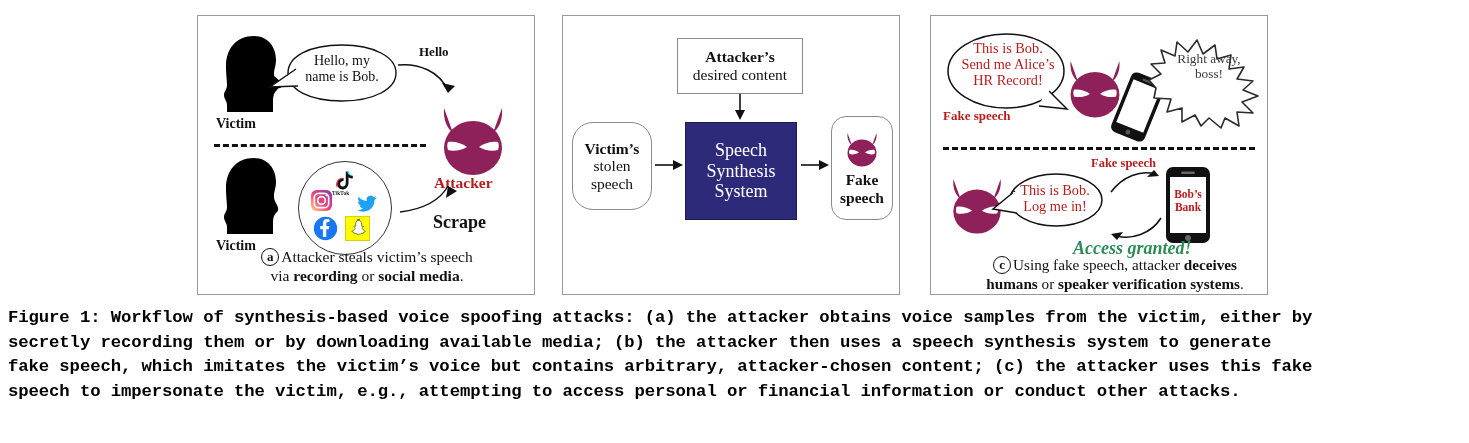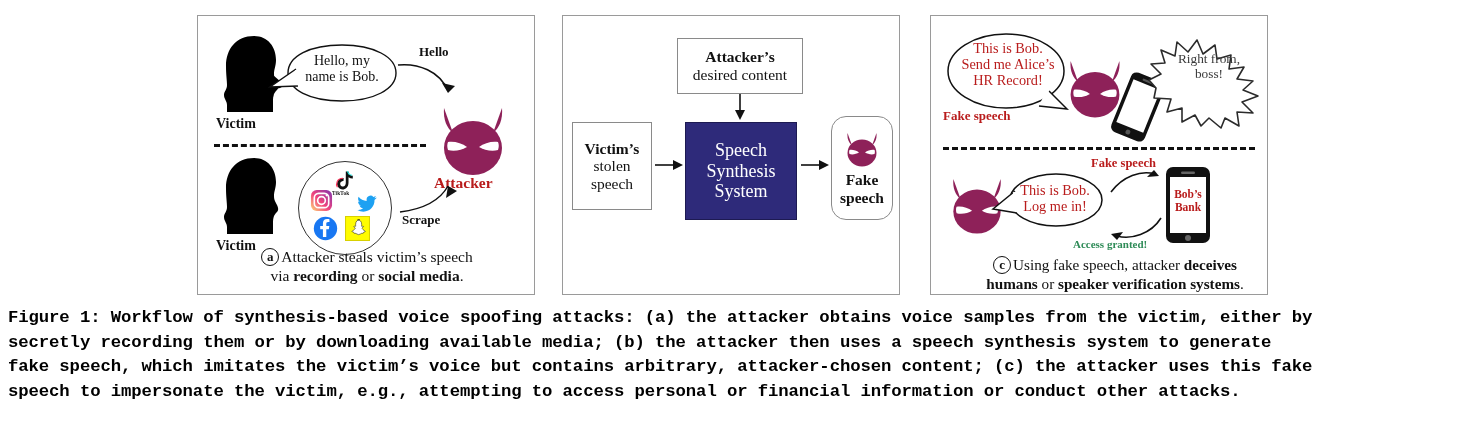--- a/index.html
+++ b/index.html
@@ -172,21 +172,21 @@
             </svg>
           </span>
         </div>
 
         <div class="arrow" style="left:200px;top:168px;">
           <svg width="60" height="32" viewBox="0 0 60 32">
             <path d="M2 28C18 26 40 20 50 2" fill="none" stroke="#111" stroke-width="1.5"></path>
             <path d="M50 2l-2 12 11-7z" fill="#111"></path>
           </svg>
         </div>
-        <div class="lbl b" style="left:204px;top:196px;font-size:13px;">Scrape</div>
+        <div class="lbl b" style="left:235px;top:196px;font-size:18px;">Scrape</div>
 
         <div class="subcap" style="left:0;top:232px;width:338px;">
           <div>
             <span class="circmark">a</span><span>Attacker steals victim’s speech</span>
           </div>
           <div>
             <span>via </span><span class="b">recording</span><span> or </span><span class="b">social media</span><span>.</span>
           </div>
         </div>
 
@@ -201,21 +201,21 @@
           <span>desired content</span>
         </div>
 
         <div class="arrow" style="left:170px;top:78px;">
           <svg width="14" height="28" viewBox="0 0 14 28">
             <path d="M7 0v18" stroke="#111" stroke-width="1.6" fill="none"></path>
             <path d="M7 26l-5-10h10z" fill="#111"></path>
           </svg>
         </div>
 
-        <div class="bx" style="left:9px;top:106px;width:80px;height:88px;font-size:15.5px;">
+        <div class="bx" style="left:9px;top:106px;width:80px;height:88px;font-size:15.5px;border-radius:21px;">
           <span class="b">Victim’s</span>
           <span>stolen</span>
           <span>speech</span>
         </div>
 
         <div class="arrow" style="left:92px;top:142px;">
           <svg width="30" height="14" viewBox="0 0 30 14">
             <path d="M0 7h18" stroke="#111" stroke-width="1.6" fill="none"></path>
             <path d="M28 7l-10 5V2z" fill="#111"></path>
           </svg>
@@ -287,21 +287,21 @@
             <circle cx="19" cy="60" r="2.4" fill="#555"></circle>
           </svg>
         </div>
 
         <div class="bub" style="left:218px;top:20px;">
           <svg width="118" height="92" viewBox="0 0 118 92">
             <path d="M7 52 L0 44 L12 38 L2 28 L16 27 L12 14 L26 20 L28 6 L39 16 L48 4 L54 18 L66 9 L68 23 L82 19 L80 33 L95 31 L88 43 L104 45 L94 54 L109 60 L93 66 L104 77 L88 76 L90 90 L76 82 L72 92 L60 82 L52 90 L46 79 L33 86 L33 72 L18 76 L22 63 L5 62 Z" fill="#fff" stroke="#2b2b2b" stroke-width="1.6" stroke-linejoin="round"></path>
           </svg>
         </div>
         <div class="bubtext" style="left:222px;top:36px;width:112px;font-size:13.3px;color:#3a3a3a;">
-          <div>Right from,</div>
+          <div>Right away,</div>
           <div>boss!</div>
         </div>
 
         <div class="hdash" style="left:12px;top:131px;width:312px;"></div>
 
         <div class="lbl b mag" style="left:160px;top:140px;font-size:12.5px;">Fake speech</div>
 
         <div class="devil" style="position:absolute;left:14px;top:158px;">
           <svg width="64" height="62" viewBox="0 0 78 76">
             <path fill="#8E2159" d="M10 6c-1 12 3 20 9 25L10 6z"></path>
@@ -344,21 +344,21 @@
             <rect x="5" y="11" width="36" height="56" fill="#fff"></rect>
             <rect x="16" y="5.5" width="14" height="2.6" rx="1.3" fill="#666"></rect>
             <circle cx="23" cy="72" r="3" fill="#666"></circle>
           </svg>
         </div>
         <div class="bubtext b mag" style="left:234px;top:172px;width:46px;font-size:11.5px;">
           <div>Bob’s</div>
           <div>Bank</div>
         </div>
 
-        <div class="lbl b grn" style="left:142px;top:222px;font-size:11px;">Access granted!</div>
+        <div class="lbl b grn" style="left:142px;top:222px;font-size:18px;font-style:italic;">Access granted!</div>
 
         <div class="subcap" style="left:15px;top:240px;width:338px;font-size:15.2px;">
           <div>
             <span class="circmark">c</span><span>Using fake speech, attacker </span><span class="b">deceives</span>
           </div>
           <div>
             <span class="b">humans</span><span> or </span><span class="b">speaker verification systems</span><span>.</span>
           </div>
         </div>
 

